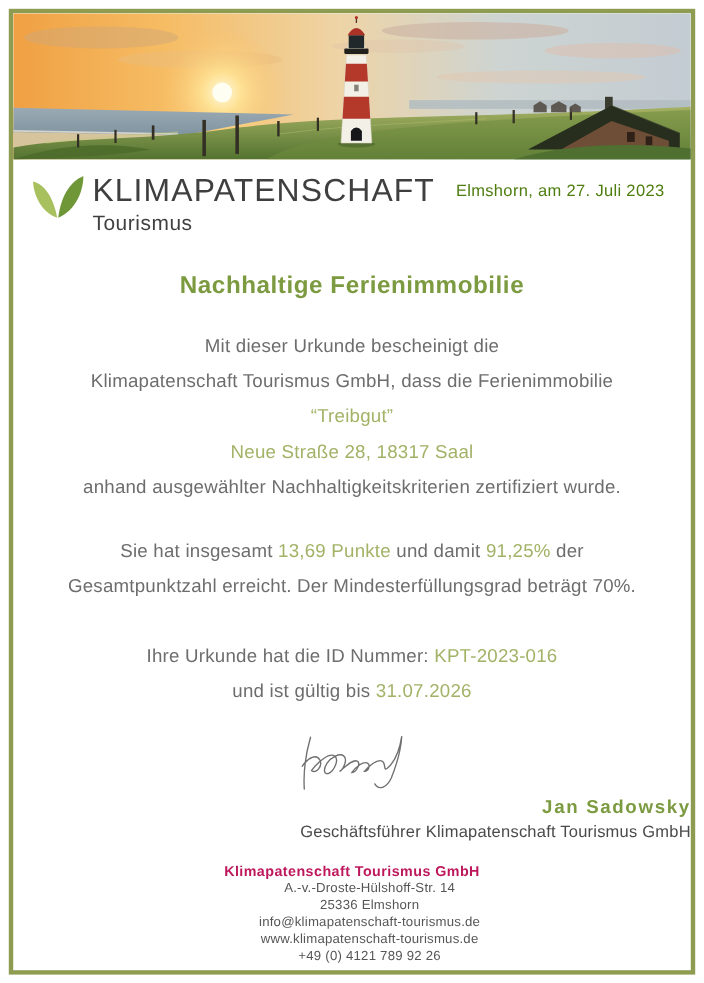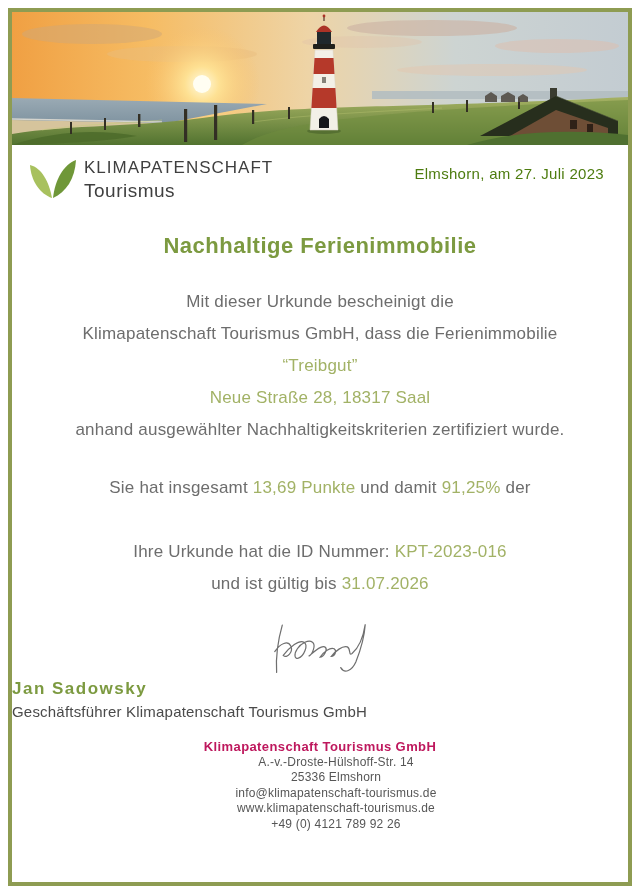--- a/index.html
+++ b/index.html
@@ -25,42 +25,42 @@
   }
   .hero{display:block;width:100%;height:133px;}
   .header-row{
     display:flex;justify-content:space-between;align-items:flex-start;
     margin:10px 24px 0 16px;
   }
   .logo{display:flex;align-items:flex-start;gap:8px;}
   .leaf-icon{width:48px;height:44px;flex:0 0 auto;margin-top:2px;}
   .brand-text{line-height:1.1;padding-top:4px;}
   .brand-name{
-    font-size:17px;color:#3f3f3f;letter-spacing:1px;font-weight:400;
+    font-size:29px;color:#3f3f3f;letter-spacing:1px;font-weight:400;
   }
   .brand-sub{
     font-size:19px;color:#3f3f3f;letter-spacing:.5px;margin-top:3px;font-weight:400;
   }
   .date-line{
     font-size:15px;color:#4d7c0f;margin-top:10px;letter-spacing:.3px;
   }
   .cert-title{
     margin-top:24px;text-align:center;
     font-size:22px;line-height:40px;font-weight:bold;
     color:var(--title-green);letter-spacing:.5px;
   }
   .para{
     text-align:center;color:var(--body-gray);
     font-size:17px;line-height:32px;letter-spacing:.2px;
   }
   .intro{margin-top:20px;}
   .score{margin-top:26px;}
   .idblock{margin-top:32px;}
   .green{color:var(--accent-green);}
-  .sig-block{margin-top:12px;text-align:left;}
+  .sig-block{margin-top:12px;text-align:right;}
   .sig-svg{display:block;margin:0 auto;width:140px;height:66px;}
   .sig-name{
     color:var(--name-green);font-weight:bold;font-size:17px;
     letter-spacing:1.5px;line-height:22px;
   }
   .sig-role{
     color:#4a4a4a;font-weight:normal;font-size:15px;
     letter-spacing:.2px;line-height:20px;margin-top:2px;
   }
   .footer{margin-top:16px;text-align:center;}
@@ -202,20 +202,21 @@
     </div>
 
     <div class="para score">
       <div>
         <span>Sie hat insgesamt</span>
         <span class="green">13,69 Punkte</span>
         <span>und damit</span>
         <span class="green">91,25%</span>
         <span>der</span>
       </div>
+      <div>Gesamtpunktzahl erreicht. Der Mindesterfüllungsgrad beträgt 70%.</div>
     </div>
 
     <div class="para idblock">
       <div>
         <span>Ihre Urkunde hat die ID Nummer:</span>
         <span class="green">KPT-2023-016</span>
       </div>
       <div>
         <span>und ist gültig bis</span>
         <span class="green">31.07.2026</span>

